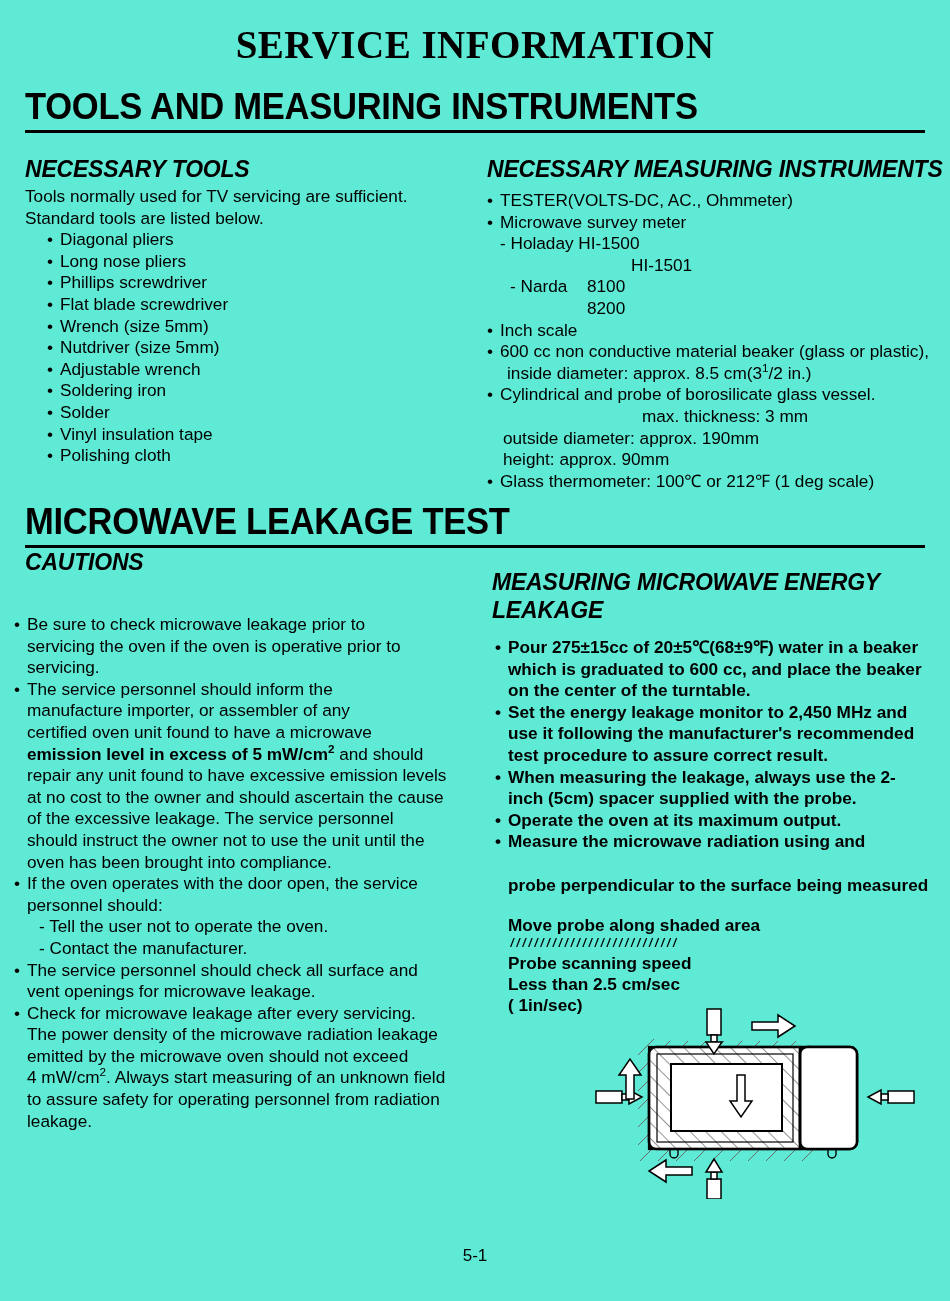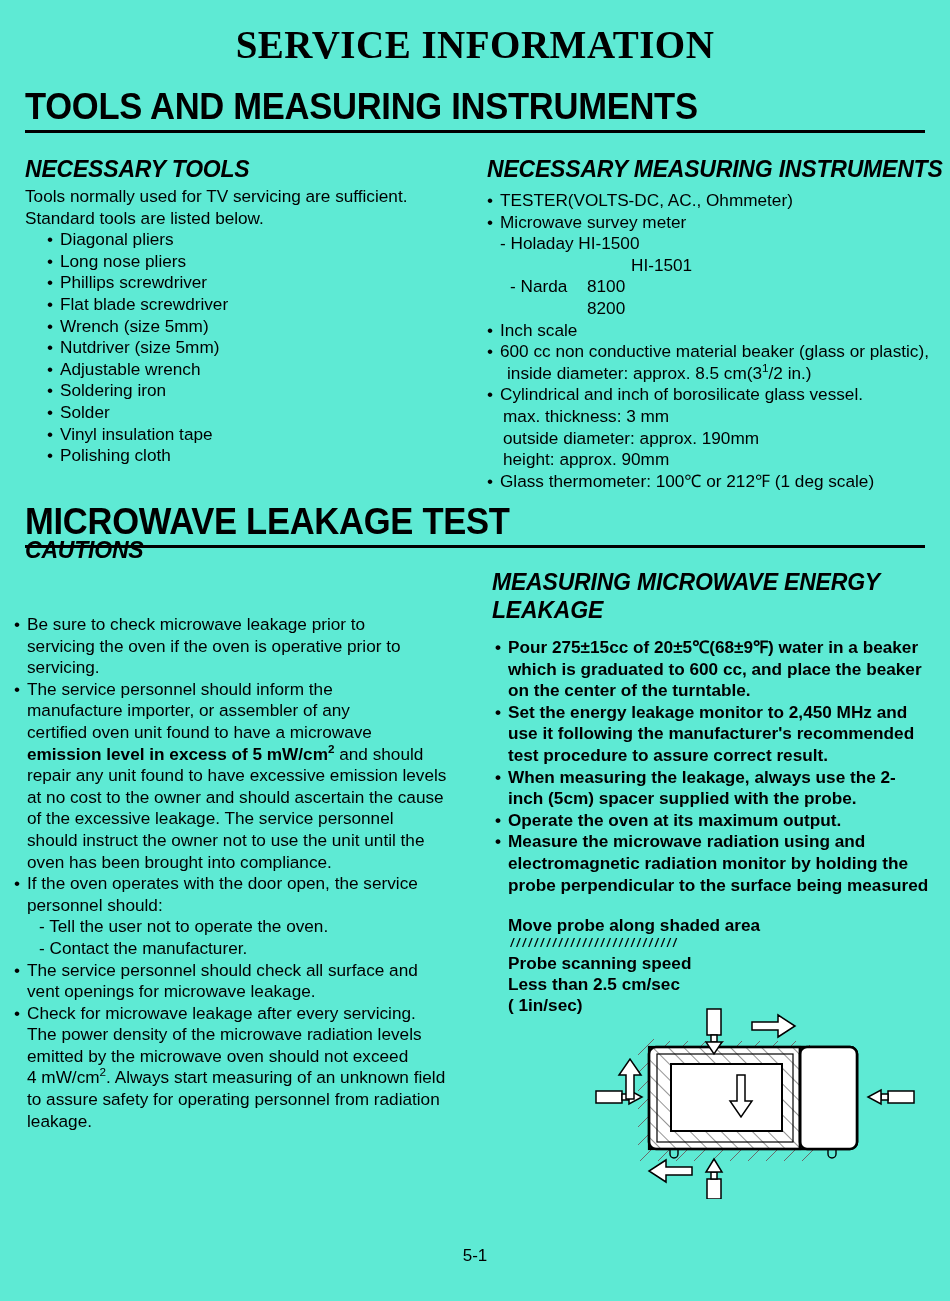--- a/index.html
+++ b/index.html
@@ -204,37 +204,37 @@
         <span class="mk">•</span>
         <span class="bd">Inch scale</span>
       </div>
     <div class="row">
         <span class="mk">•</span>
         <span class="bd">600 cc non conductive material beaker (glass or plastic),</span>
       </div>
     <div class="line" style="padding-left:20px;"><span>inside diameter: approx. 8.5 cm(3</span><sup class="frac">1</sup><span>/2 in.)</span></div>
     <div class="row">
         <span class="mk">•</span>
-        <span class="bd">Cylindrical and inch of borosilicate glass vessel.</span>
-      </div>
-    <div class="line" style="padding-left:16px;">max. thickness: 3 mm</div>
+        <span class="bd">Cylindrical and probe of borosilicate glass vessel.</span>
+      </div>
+    <div class="line" style="padding-left:16px;text-align:center;">max. thickness: 3 mm</div>
     <div class="line" style="padding-left:16px;">outside diameter: approx. 190mm</div>
     <div class="line" style="padding-left:16px;">height: approx. 90mm</div>
     <div class="row">
         <span class="mk">•</span>
         <span class="bd">Glass thermometer: 100℃ or 212℉ (1 deg scale)</span>
       </div>
   </div>
 
   <div class="banner" style="top:503px;">
     <div class="banner-text">MICROWAVE LEAKAGE TEST</div>
     <div class="rule"></div>
   </div>
 
-  <div class="col-head" style="left:25px; top:536px;">CAUTIONS</div>
+  <div class="col-head" style="left:25px; top:548px;">CAUTIONS</div>
 
   <div class="tx" style="left:14px; top:614px; width:470px;">
 
     <div class="row bold">
         <span class="mk">•</span>
         <span class="bd">
       <span class="line">Be sure to check microwave leakage prior to</span><br>
       <span class="line">servicing the oven if the oven is operative prior to</span><br>
       <span class="line">servicing.</span>
     </span>
@@ -270,21 +270,21 @@
         <span class="bd">
       <span class="line">The service personnel should check all surface and</span><br>
       <span class="line">vent openings for microwave leakage.</span>
     </span>
       </div>
 
     <div class="row">
         <span class="mk">•</span>
         <span class="bd">
       <span class="line">Check for microwave leakage after every servicing.</span><br>
-      <span class="line">The power density of the microwave radiation levels</span><br>
+      <span class="line">The power density of the microwave radiation leakage</span><br>
       <span class="line">emitted by the microwave oven should not exceed</span><br>
       <span class="line"><span>4 mW/cm</span><sup class="frac">2</sup><span>. Always start measuring of an unknown field</span></span><br>
       <span class="line">to assure safety for operating personnel from radiation</span><br>
       <span class="line">leakage.</span>
     </span>
       </div>
   </div>
 
   <div class="col-head wrap" style="left:492px; top:568px; width:420px;">
     <div>MEASURING MICROWAVE ENERGY</div>
@@ -318,21 +318,21 @@
     <div class="row">
         <span class="mk">•</span>
         <span class="bd">
       <span class="line">Operate the oven at its maximum output.</span>
     </span>
       </div>
     <div class="row">
         <span class="mk">•</span>
         <span class="bd">
       <span class="line">Measure the microwave radiation using and</span><br>
-      <span class="line">electromagnetic radiation monitor by holding the</span><br>
+      <br>
       <span class="line">probe perpendicular to the surface being measured</span>
     </span>
       </div>
   </div>
 
   <div class="tx bold" style="left:508px; top:915px;">Move probe along shaded area</div>
   <div class="hatch-strip" style="left:510px; top:935px;">////////////////////////////</div>
 
   <div class="tx bold" style="left:508px; top:953px; line-height:21px;">
     <div class="line">Probe scanning speed</div>

